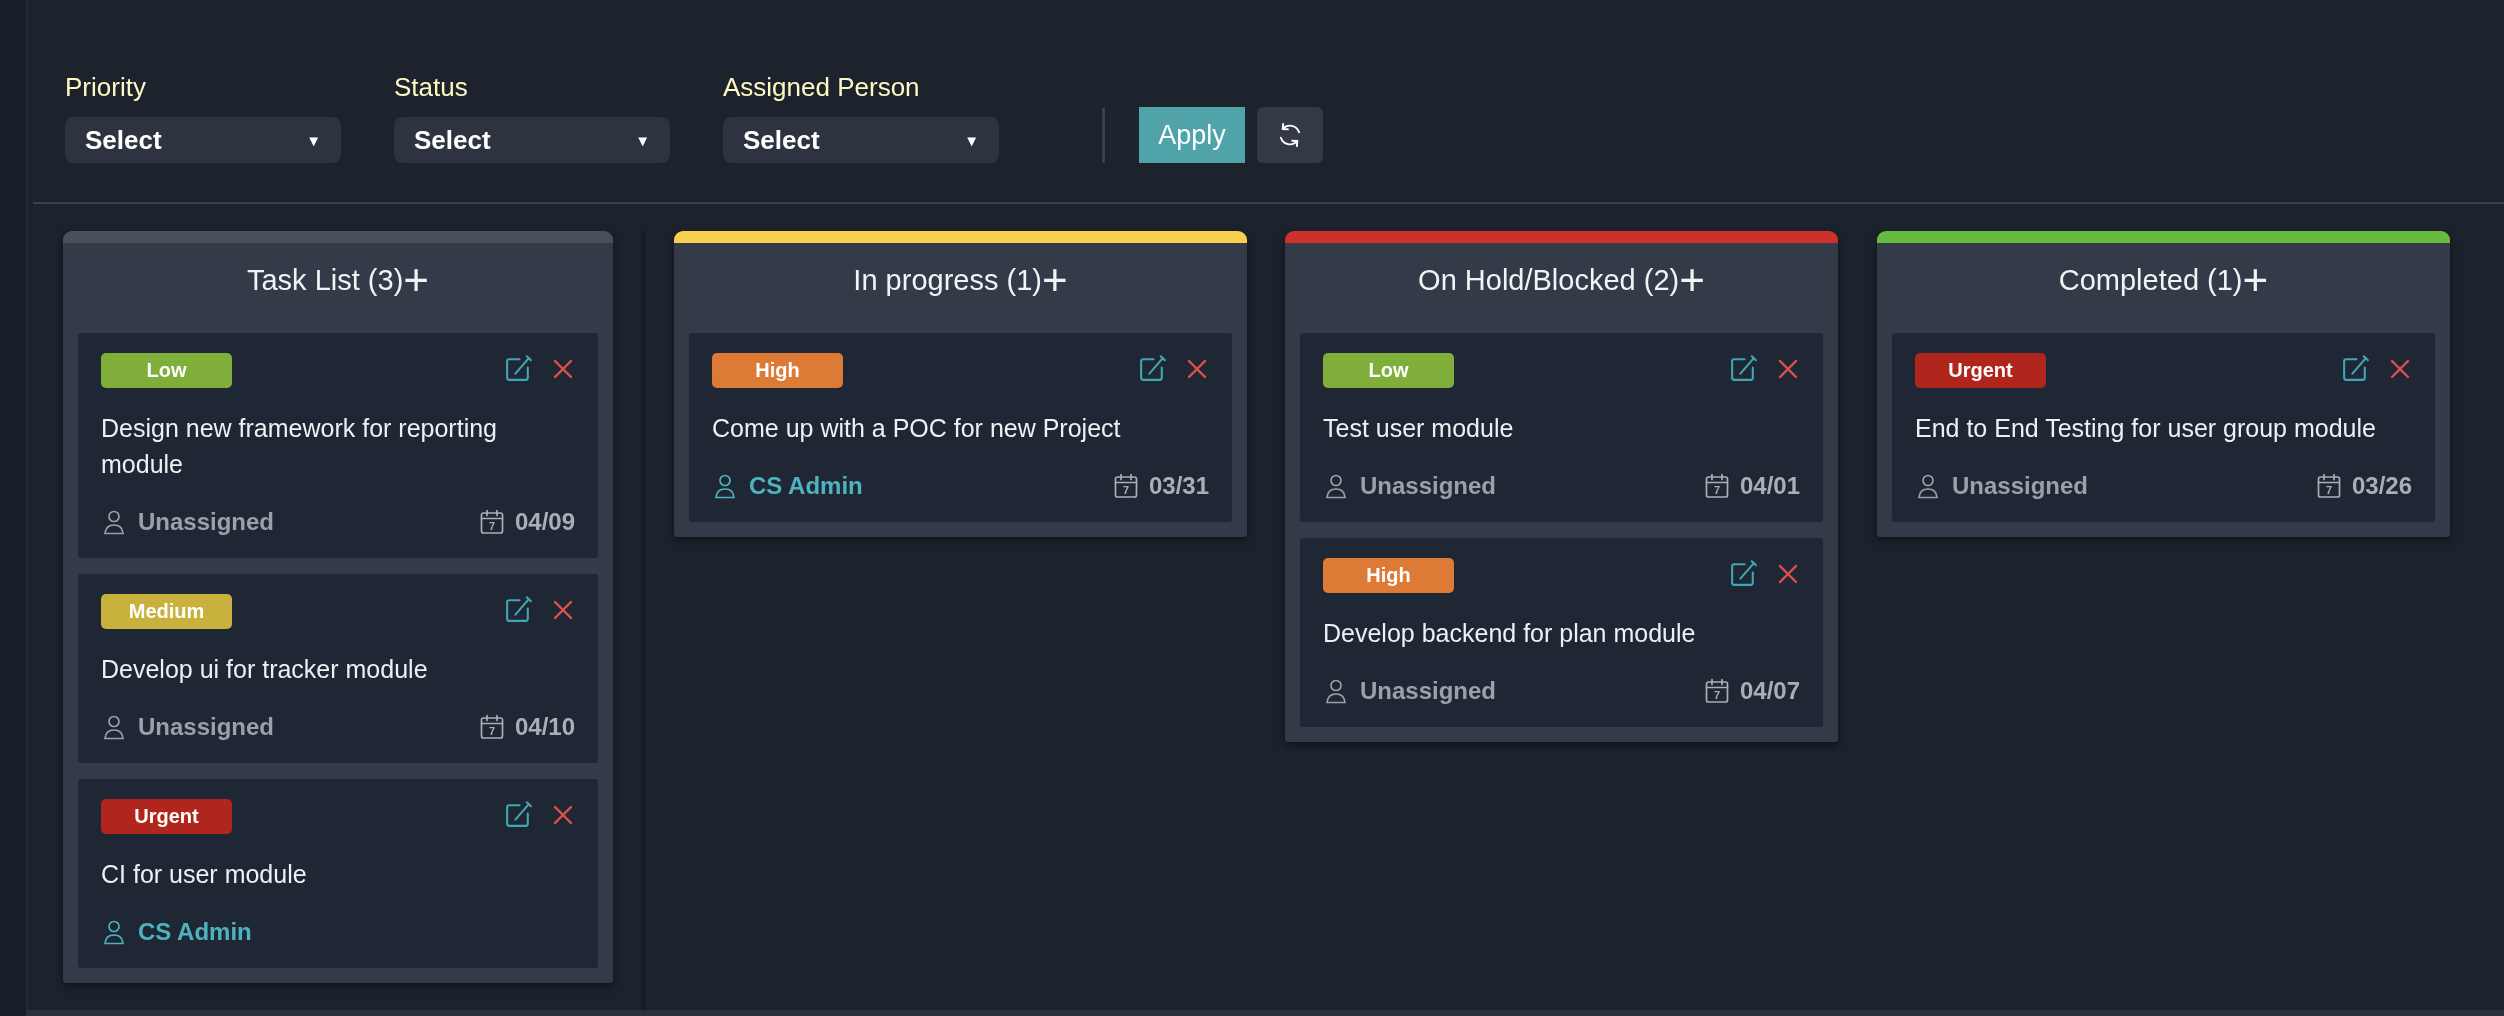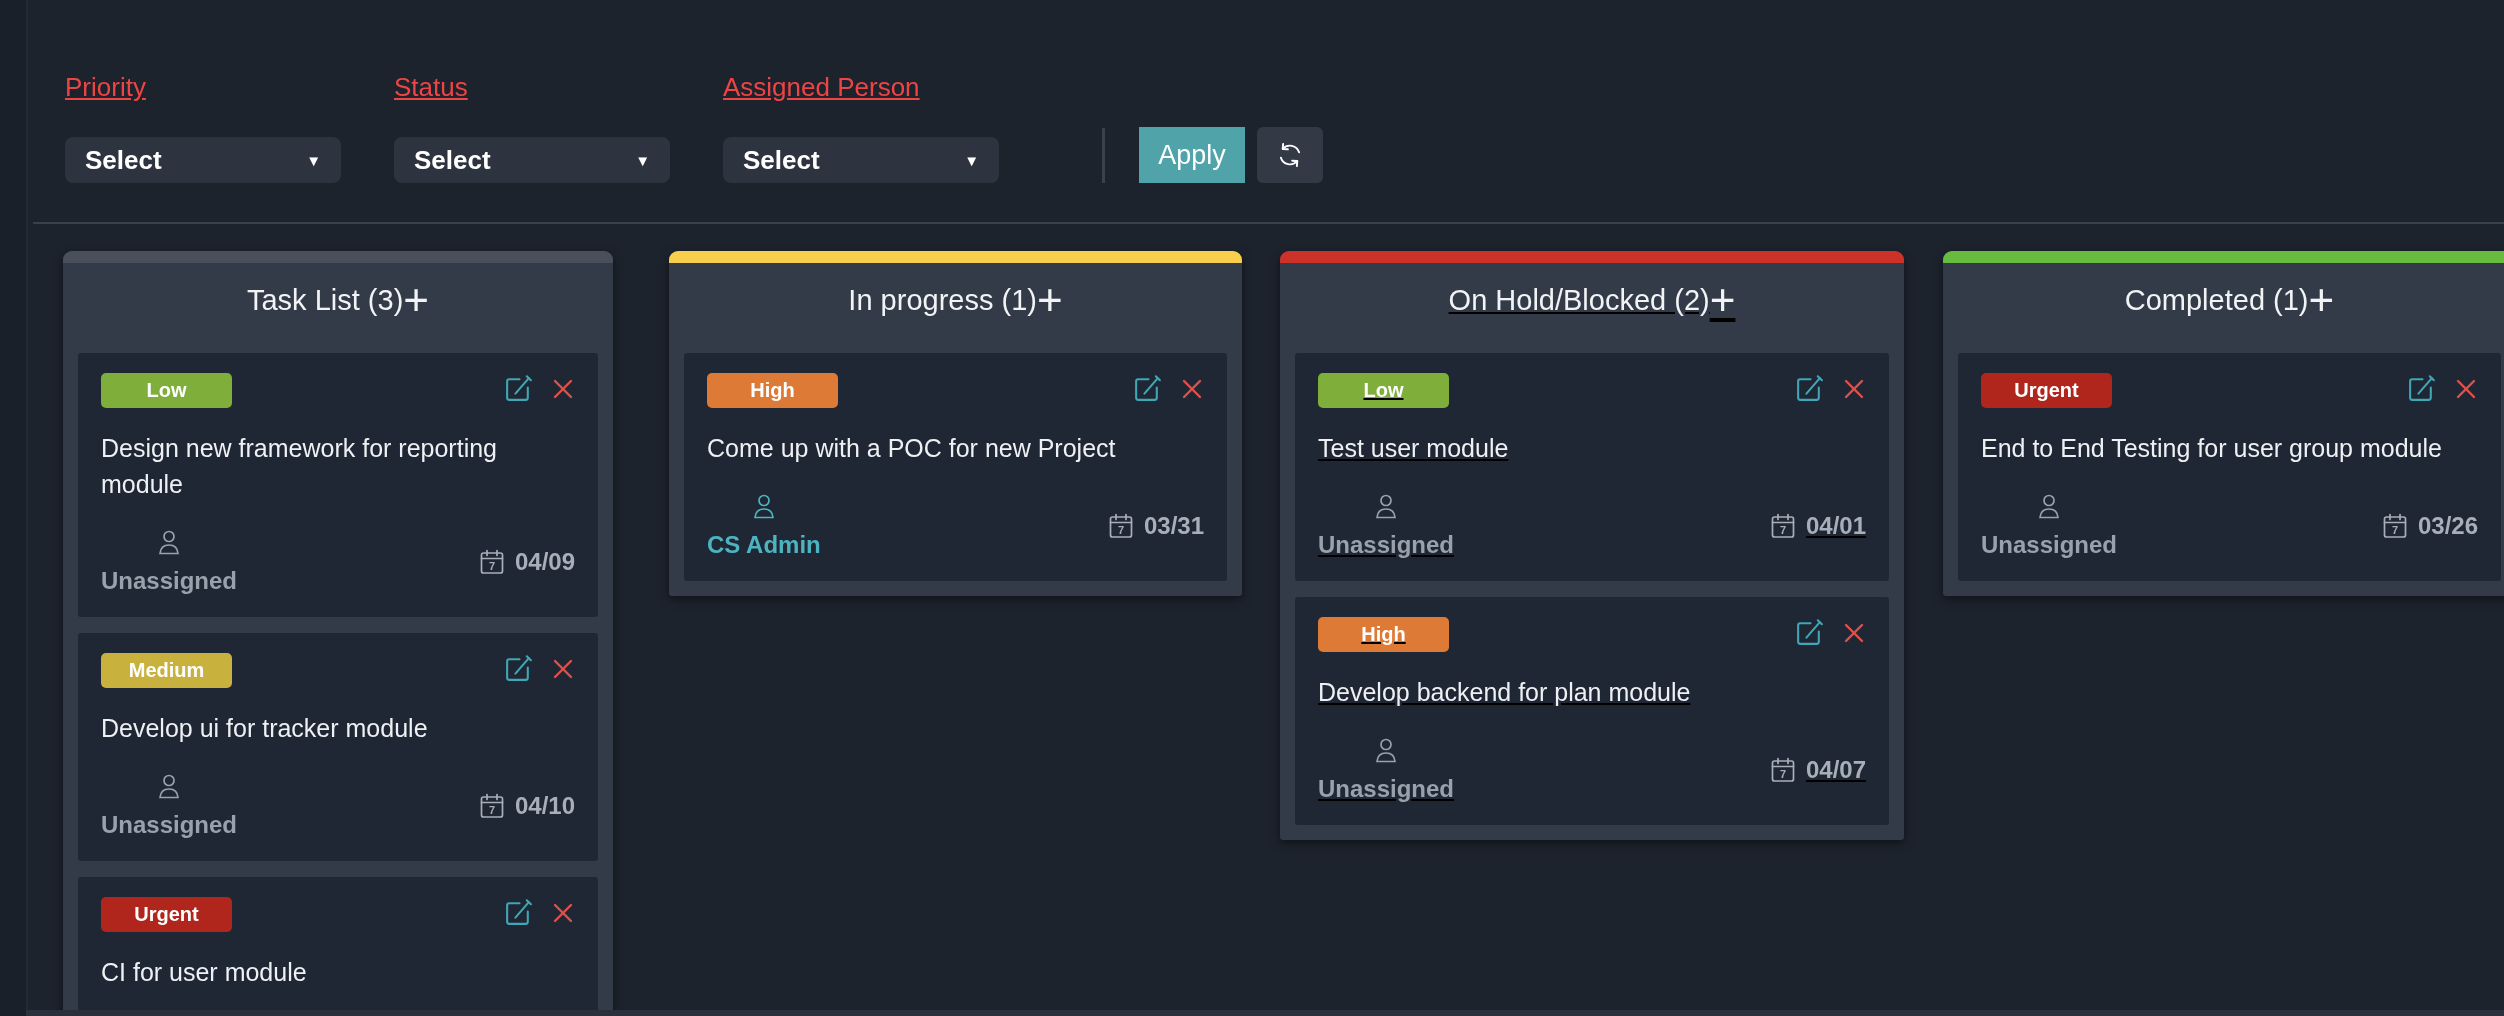--- a/index.html
+++ b/index.html
@@ -9,21 +9,21 @@
     font-family:"Liberation Sans",sans-serif;
     -webkit-font-smoothing:antialiased;
   }
   
   .left-edge{position:absolute;left:0;top:0;width:26px;height:1016px;background:#1a202a;border-right:2px solid #232a35;}
   .bottom-edge{position:absolute;left:26px;bottom:0;right:0;height:6px;background:#2b313c;}
 
   
   .filters{display:flex;align-items:flex-end;padding:72px 0 0 65px;position:relative;}
   .filter-group{margin-right:53px;}
-  .filter-label{display:block;font-size:26px;color:#ef4444;margin-bottom:34px;text-decoration:underline;}
+  .filter-label{display:block;font-size:26px;color:#fef9c3;margin-bottom:14px;}
   .select-box{
     width:276px;height:46px;background:#2d3440;border-radius:8px;
     display:flex;align-items:center;justify-content:space-between;
     padding:0 20px;box-sizing:border-box;cursor:pointer;
   }
   .select-value{font-size:26px;font-weight:600;color:#ffffff;}
   .select-caret{font-size:15px;color:#ffffff;}
   .filter-sep{width:3px;height:55px;background:#3a414d;margin:0 34px 0 50px;}
   .apply-btn{
     width:106px;height:56px;border:none;border-radius:0;background:#4fa3a9;
@@ -37,39 +37,39 @@
 
   
   .board{display:flex;align-items:flex-start;margin-top:27px;padding-left:63px;height:786px;}
   .board-divider{width:5px;align-self:stretch;background:#171c24;margin:0 28px;}
   .column{
     background:#333b48;border-radius:9px 9px 3px 3px;overflow:hidden;
     box-shadow:0 3px 10px rgba(0,0,0,.5);flex:none;
   }
   .col-0{width:550px;}
   .col-1{width:573px;margin-right:38px;}
-  .col-2{width:624px;margin-right:39px;text-decoration:underline;}
+  .col-2{width:553px;margin-right:39px;}
   .col-3{width:573px;}
   .column-accent{height:12px;}
   .column-header{display:flex;align-items:center;justify-content:center;padding:17px 36px 0 36px;}
   .column-title{font-size:29px;color:#f1f3f5;}
   .add-icon{font-size:44px;font-weight:200;line-height:40px;color:#f1f3f5;cursor:pointer;}
   .cards{margin-top:33px;padding:0 15px 15px 15px;}
   .card{background:#202734;border-radius:3px;padding:20px 23px 22px 23px;margin-bottom:16px;}
   .card:last-child{margin-bottom:0;}
   .card-top{display:flex;align-items:flex-start;}
   .badge{
     width:131px;height:35px;border-radius:5px;display:flex;align-items:center;justify-content:center;
     color:#ffffff;font-size:20px;font-weight:700;
   }
   .card-actions{margin-left:auto;display:flex;align-items:center;gap:17px;}
   .icon-btn{cursor:pointer;display:inline-flex;}
   .card-title{margin-top:22px;font-size:25px;line-height:36px;color:#eef1f4;}
   .card-footer{margin-top:26px;display:flex;align-items:center;justify-content:space-between;}
-  .assignee{display:flex;align-items:center;gap:11px;font-size:24px;font-weight:600;color:#99a1ac;flex-direction:column;}
+  .assignee{display:flex;align-items:flex-end;gap:11px;font-size:24px;font-weight:600;color:#99a1ac;}
   .assignee.active{color:#4db3c0;}
   .due{display:flex;align-items:center;gap:10px;font-size:24px;font-weight:600;color:#a8afb9;}
   svg{display:block;}
 </style>
 </head>
 <body>
 
 <div class="left-edge"></div>
 <div class="bottom-edge"></div>
 

